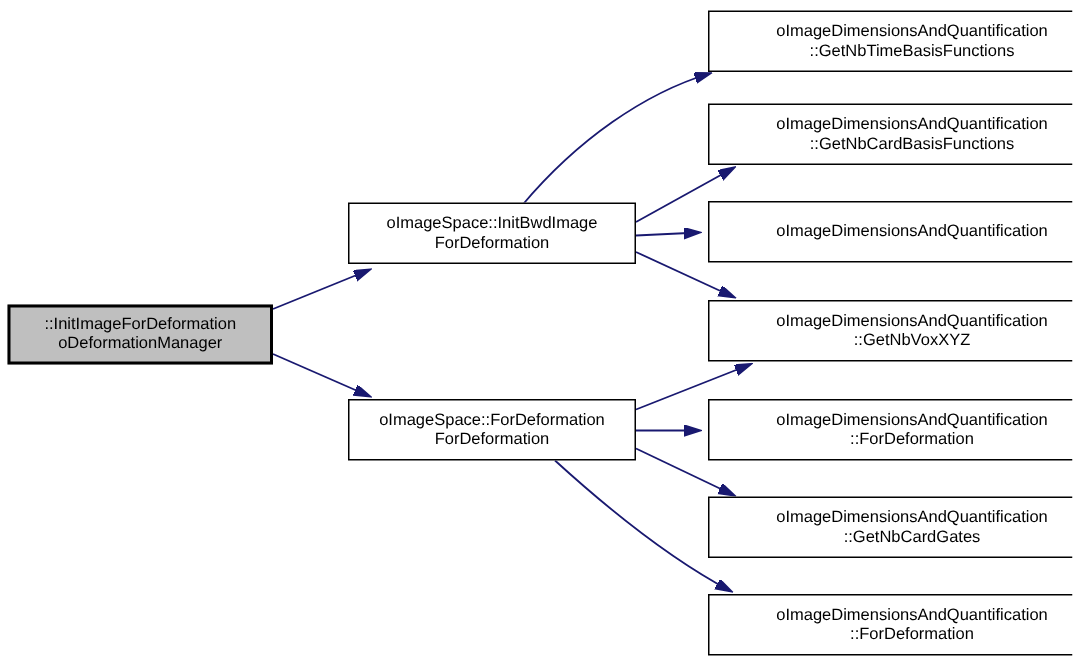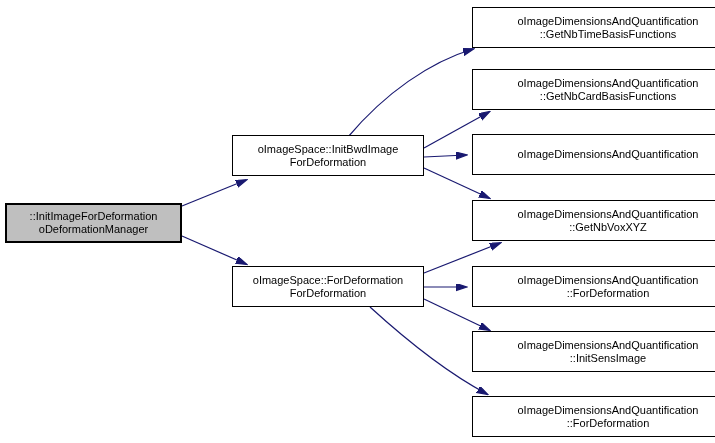--- a/index.html
+++ b/index.html
@@ -132,21 +132,21 @@
     <span>::GetNbVoxXYZ</span>
   </div>
 
   <div class="node callee" id="n-r5">
     <span>oImageDimensionsAndQuantification</span>
     <span>::ForDeformation</span>
   </div>
 
   <div class="node callee" id="n-r6">
     <span>oImageDimensionsAndQuantification</span>
-    <span>::InitSensImage</span>
+    <span>::GetNbCardGates</span>
   </div>
 
   <div class="node callee" id="n-r7">
     <span>oImageDimensionsAndQuantification</span>
     <span>::ForDeformation</span>
   </div>
 
 </div>
 
 </body></html>

